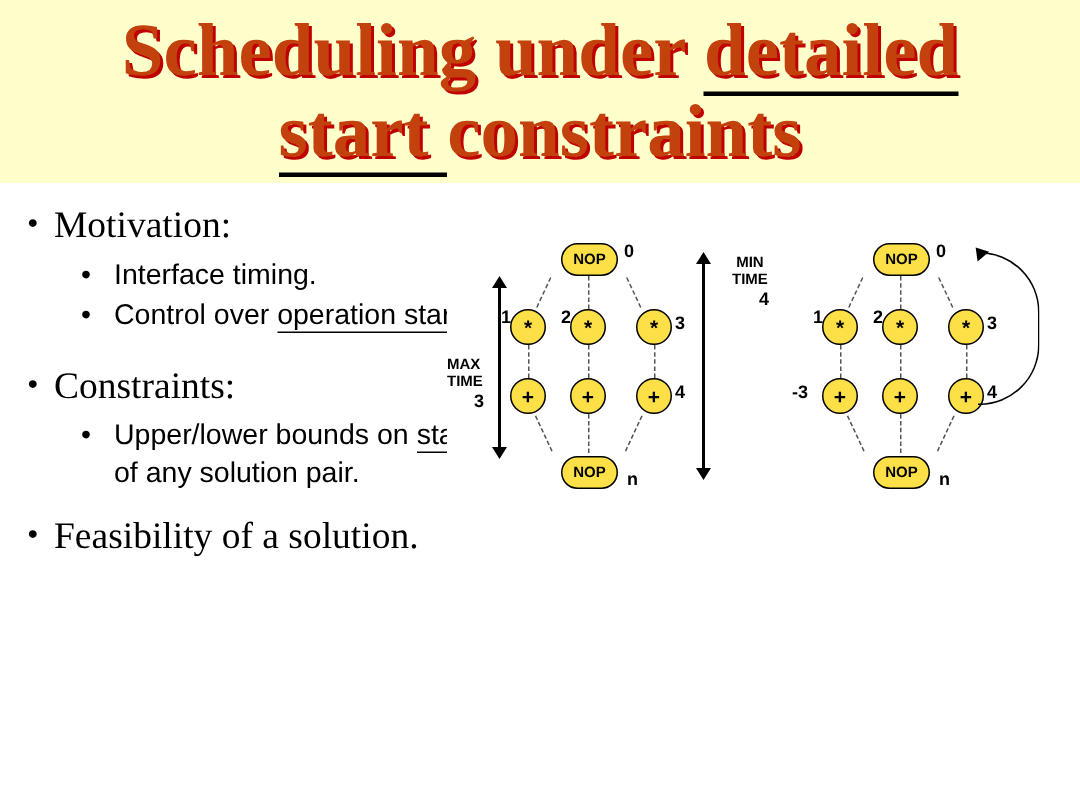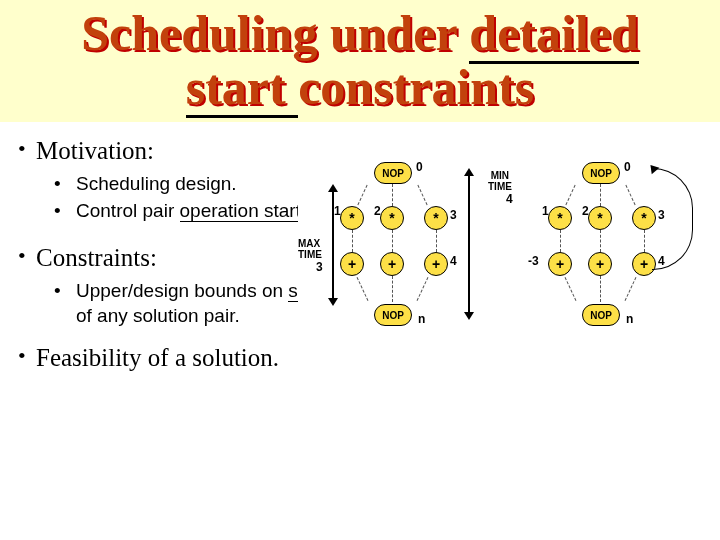--- a/index.html
+++ b/index.html
@@ -147,42 +147,42 @@
 <div class="content">
 
   <div class="b1">
     <div class="dot">•</div>
     <div class="txt">Motivation:</div>
   </div>
 
   <div class="b2-group left-col">
     <div class="b2">
       <div class="dot">•</div>
-      <div class="txt">Scheduling design.</div>
+      <div class="txt">Interface timing.</div>
     </div>
     <div class="b2">
       <div class="dot">•</div>
       <div class="txt">
-        <span>Control pair </span><span class="u2">operation start time</span><span>.</span>
+        <span>Control over </span><span class="u2">operation start time</span><span>.</span>
       </div>
     </div>
   </div>
 
   <div class="sp10"></div>
 
   <div class="b1">
     <div class="dot">•</div>
     <div class="txt">Constraints:</div>
   </div>
 
   <div class="b2-group">
     <div class="b2">
       <div class="dot">•</div>
       <div class="txt" style="max-width:380px">
-        <span>Upper/design bounds on </span><span class="u2">start-time difference</span><span> of any solution pair.</span>
+        <span>Upper/lower bounds on </span><span class="u2">start-time difference</span><span> of any solution pair.</span>
       </div>
     </div>
   </div>
 
   <div class="b1">
     <div class="dot">•</div>
     <div class="txt">Feasibility of a solution.</div>
   </div>
 
 </div>

